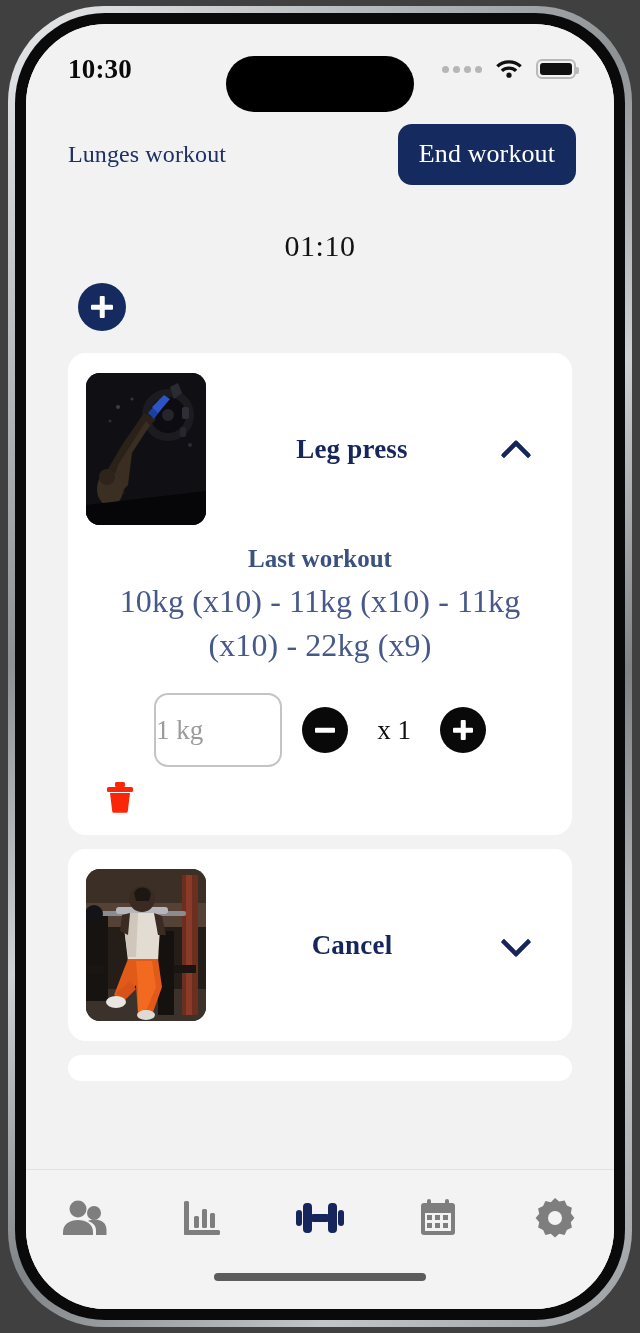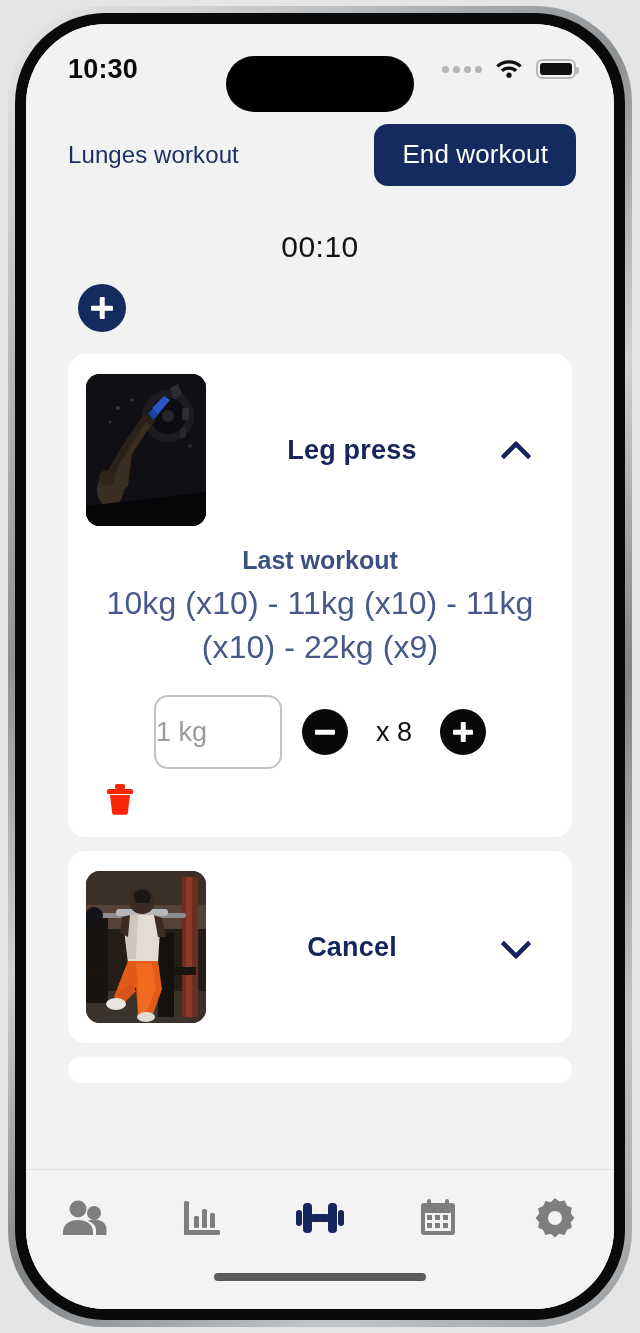--- a/index.html
+++ b/index.html
@@ -10,21 +10,22 @@
     background: #ffffff;
     font-family: "Liberation Sans", sans-serif;
     overflow: hidden;
   }
 
   
   .stage {
     position: relative;
     width: 640px;
     height: 1333px;
-    background: #e5e5e5;
+    background: #404040;
+    font-family: Liberation Serif, serif;
   }
 
   .phone-outer {
     position: absolute;
     left: 8px;
     top: 6px;
     width: 624px;
     height: 1321px;
     border-radius: 96px;
     background: linear-gradient(135deg, #e8e9ea 0%, #b9bcbe 18%, #8e9294 34%, #cfd2d4 50%, #7f8385 66%, #c3c6c8 84%, #9b9fa1 100%);
@@ -113,21 +114,21 @@
     background: none; border: none;
     font-family: inherit;
     cursor: pointer;
   }
   .end-btn {
     margin-left: auto;
     background: #152a5e;
     color: #ffffff;
     border: none;
     border-radius: 14px;
-    padding: 15px 28px 16px;
+    padding: 15px 21px 16px;
     font-size: 26px;
     font-family: inherit;
     cursor: pointer;
     letter-spacing: 0.1px;
   }
 
   .workout-title {
     padding: 28px 60px 0 42px;
     font-size: 29px;
     font-weight: bold;
@@ -352,21 +353,21 @@
           </div>
           <div class="dynamic-island"></div>
         </div>
 
         <div class="app-header">
           <button class="cancel-link">Lunges workout</button>
           <button class="end-btn">End workout</button>
         </div>
 
 
-        <div class="timer">00:10</div>
+        <div class="timer">01:10</div>
 
         <div class="add-row">
           <button class="add-btn"></button>
         </div>
 
         <div class="list">
 
           <div class="card">
             <div class="card-head">
               <div class="thumb">
@@ -398,21 +399,21 @@
                 </div>
             </div>
 
             <div class="card-body">
               <div class="last-workout-label">Last workout</div>
               <div class="last-workout-sets">10kg (x10)  - 11kg (x10)  - 11kg (x10)  - 22kg (x9)</div>
 
               <div class="set-row">
                 <input class="weight-input" type="text" placeholder="1 kg" style="">
                 <button class="round-btn minus"></button>
-                <span class="rep-count">x 8</span>
+                <span class="rep-count">x 1</span>
                 <button class="round-btn plus"></button>
               </div>
 
               <div class="delete-row">
                 <button class="trash-btn">
                   <svg width="28" height="32" viewBox="0 0 28 32">
                     <rect x="9" y="1" width="10" height="5" rx="1.5" fill="#fa2608"></rect>
                     <rect x="1" y="6" width="26" height="5" rx="1.5" fill="#fa2608"></rect>
                     <path d="M4 12 h20 l-2.2 18.2 a1.8 1.8 0 0 1 -1.8 1.6 h-12 a1.8 1.8 0 0 1 -1.8 -1.6z" fill="#fa2608"></path>
                   </svg>

